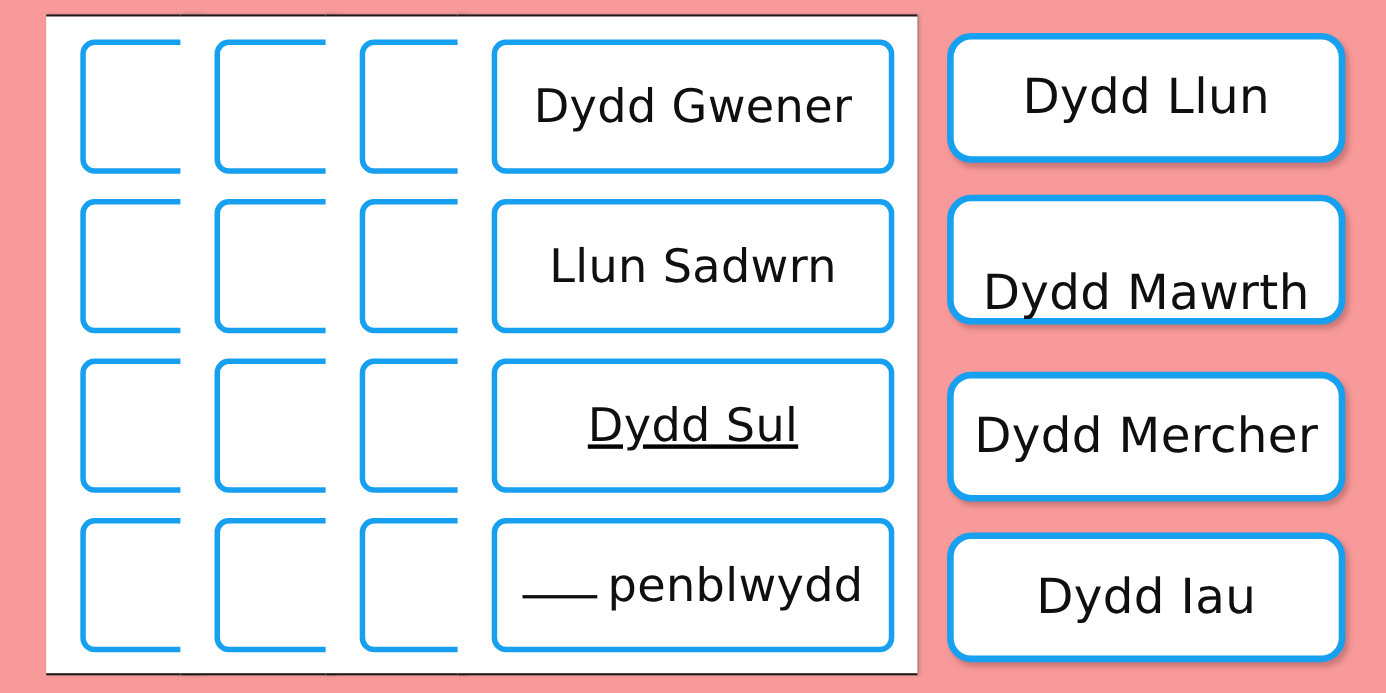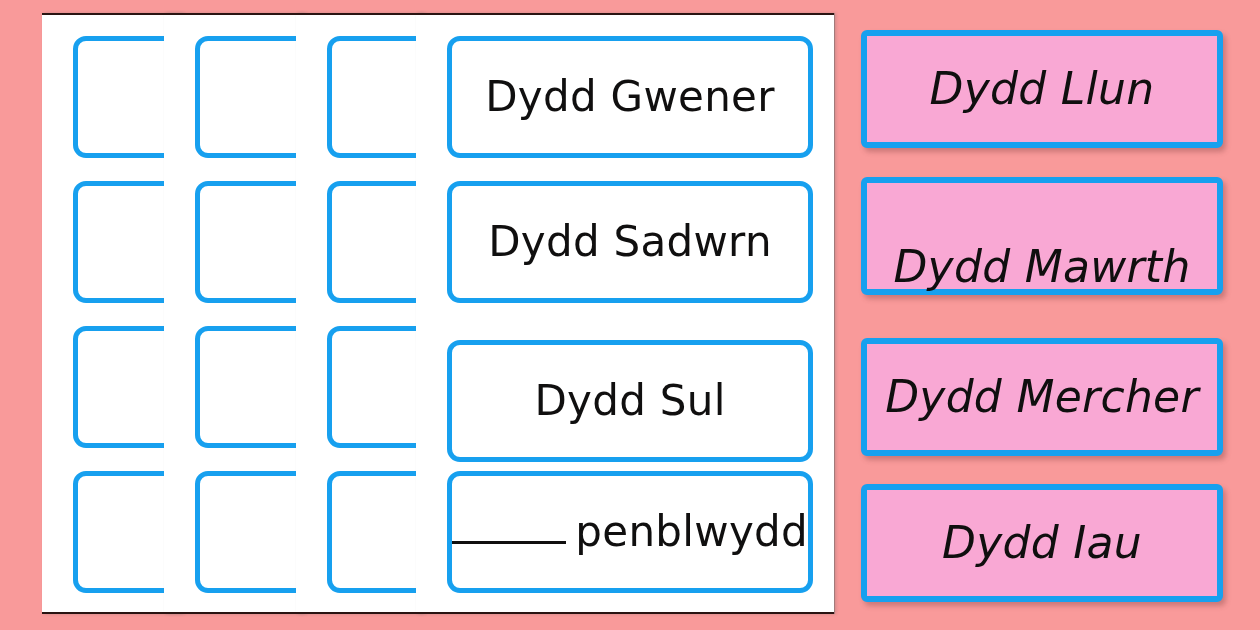--- a/index.html
+++ b/index.html
@@ -65,67 +65,66 @@
   }
 
   
   .front-card {
     left: 31px;
     width: 366px;
     height: 122px;
   }
   .front-card.r1 { top: 21px; }
   .front-card.r2 { top: 166px; }
-  .front-card.r3 { top: 325px; }
+  .front-card.r3 { top: 311px; text-decoration: underline; }
   .front-card.r4 { top: 456px; }
 
   
   .back-card {
     left: 31px;
     width: 366px;
     height: 122px;
   }
   .back-card.r1 { top: 21px; }
   .back-card.r2 { top: 166px; }
   .back-card.r3 { top: 311px; }
   .back-card.r4 { top: 456px; }
 
   
   .blank-line-wrap {
     display: flex;
     align-items: baseline;
     width: 100%;
-    padding: 0 0;
+    padding: 0 23px;
     box-sizing: border-box;
   }
   .blank-line {
     display: inline-block;
     width: 145px;
     height: 0;
     border-bottom: 3px solid #100f0f;
     margin-right: 9px;
     position: relative;
     top: -2px;
   }
 
   
   .side-card {
     position: absolute;
     left: 861px;
     width: 362px;
     height: 118px;
     box-sizing: border-box;
-    background: #f9a8d4;
+    background: #ffffff;
     border: 6px solid #17a0ef;
-    border-radius: 6px;
+    border-radius: 22px;
     display: flex;
     align-items: center;
     justify-content: center;
     box-shadow: 3px 4px 5px rgba(120,60,60,0.34);
-    font-style: italic;
   }
   .side-card .card-text { font-size: 44px; }
   .side-card.s1 { top: 30px; }
   .side-card.s2 { top: 177px; align-items: flex-end; }
   .side-card.s3 { top: 326px; margin-top: 12px; }
   .side-card.s4 { top: 484px; }
 </style>
 </head>
 <body>
 
@@ -181,21 +180,21 @@
       </div>
     </div>
   </div>
 
   <div class="sheet" style="left:416px; top:13px; width:418px; height:601px; z-index:4;">
     <div class="sheet-inner">
       <div class="card front-card r1">
         <span class="card-text">Dydd Gwener</span>
       </div>
       <div class="card front-card r2">
-        <span class="card-text">Dydd Sadwrn</span>
+        <span class="card-text">Llun Sadwrn</span>
       </div>
       <div class="card front-card r3">
         <span class="card-text">Dydd Sul</span>
       </div>
       <div class="card front-card r4">
         <span class="blank-line-wrap">
           <span class="blank-line"></span>
           <span class="card-text">penblwydd</span>
         </span>
       </div>

